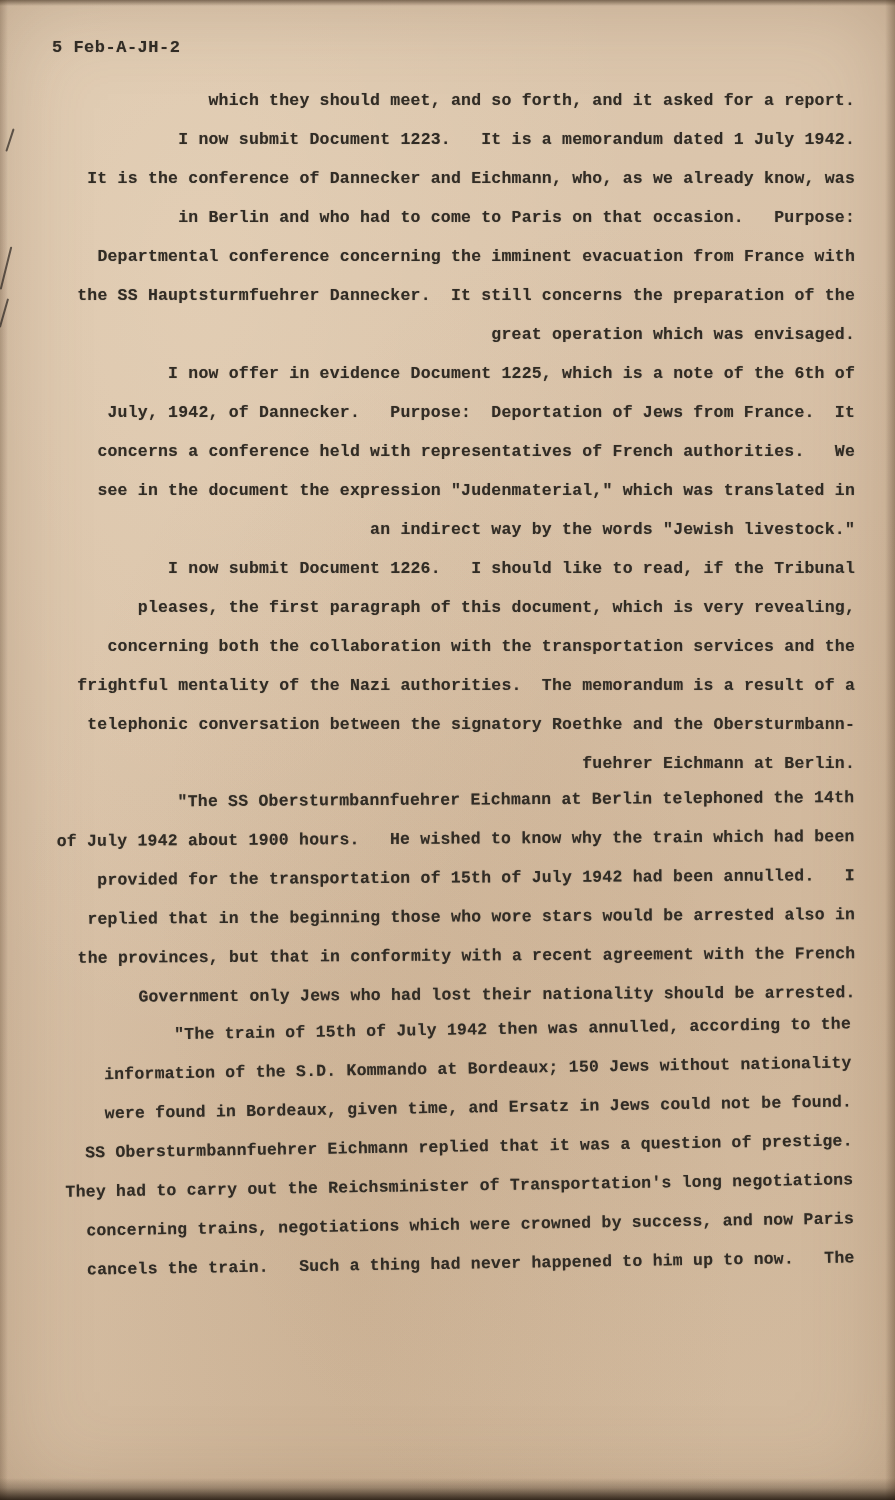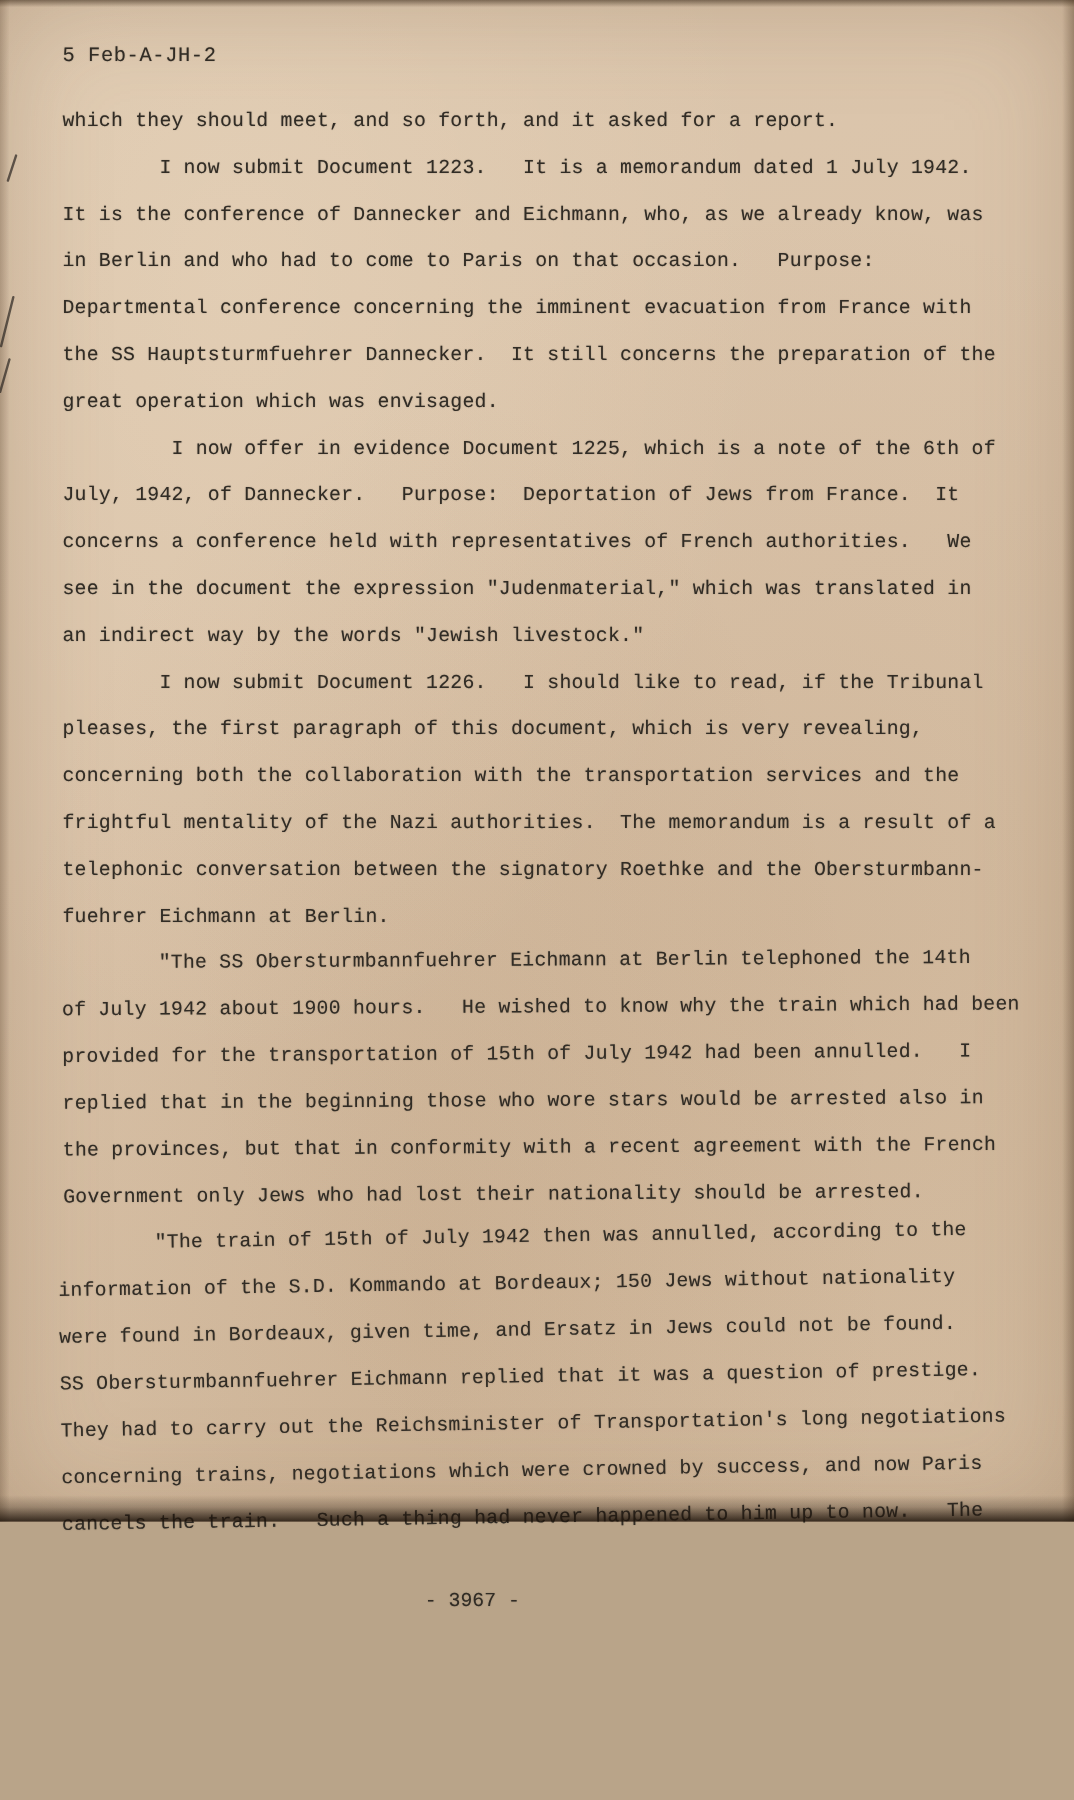--- a/index.html
+++ b/index.html
@@ -6,29 +6,30 @@
     margin: 0;
     padding: 0;
     width: 895px;
     height: 1500px;
     overflow: hidden;
     background: #b9a489;
   }
   .page {
     position: relative;
     width: 895px;
-    height: 1268px;
+    height: 1500px;
     background:
       radial-gradient(ellipse at 22% 18%, rgba(255,240,215,0.18), rgba(255,240,215,0) 45%),
       radial-gradient(ellipse at 75% 60%, rgba(150,110,70,0.10), rgba(150,110,70,0) 55%),
       radial-gradient(ellipse at 40% 85%, rgba(140,100,60,0.12), rgba(140,100,60,0) 50%),
       linear-gradient(160deg, #ddc8af 0%, #d9c2a8 45%, #d2ba9e 100%);
     box-shadow: inset 0 0 90px rgba(110,80,50,0.28);
     font-family: "Liberation Mono", "DejaVu Sans Mono", monospace;
     color: #312c25;
+    font-weight: bold;
   }
   .edge-top {
     position: absolute; top: 0; left: 0; right: 0; height: 6px;
     background: linear-gradient(to bottom, rgba(55,38,22,0.55), rgba(55,38,22,0));
     pointer-events: none;
   }
   .edge-bottom {
     position: absolute; bottom: 0; left: 0; right: 0; height: 22px;
     background: linear-gradient(to top, rgba(28,18,10,0.85), rgba(28,18,10,0.25) 55%, rgba(28,18,10,0));
     pointer-events: none;
@@ -49,20 +50,21 @@
   }
   .doc-header {
     white-space: pre;
     font-size: 17px;
     line-height: 39px;
     letter-spacing: 0.5px;
     text-shadow: 0 0 1px rgba(49,44,38,0.45);
   }
   .body-text {
     margin-top: 14px;
+    text-align: right;
   }
   .para {
     margin: 0;
     white-space: pre;
     font-size: 16.5px;
     line-height: 39px;
     letter-spacing: 0.2px;
     text-shadow: 0 0 1px rgba(49,44,38,0.45);
   }
   .para.tilt-a { transform: rotate(-0.35deg); transform-origin: left center; }
@@ -128,17 +130,16 @@
 Government only Jews who had lost their nationality should be arrested.</p>
       <p class="para tilt-b">        "The train of 15th of July 1942 then was annulled, according to the
 information of the S.D. Kommando at Bordeaux; 150 Jews without nationality
 were found in Bordeaux, given time, and Ersatz in Jews could not be found.
 SS Obersturmbannfuehrer Eichmann replied that it was a question of prestige.
 They had to carry out the Reichsminister of Transportation's long negotiations
 concerning trains, negotiations which were crowned by success, and now Paris
 cancels the train.   Such a thing had never happened to him up to now.   The</p>
     </div>
 
-    <div class="doc-footer">- 3967 -</div>
   </div>
 
   <div class="edge-bottom"></div>
 </div>
 
 </body></html>

